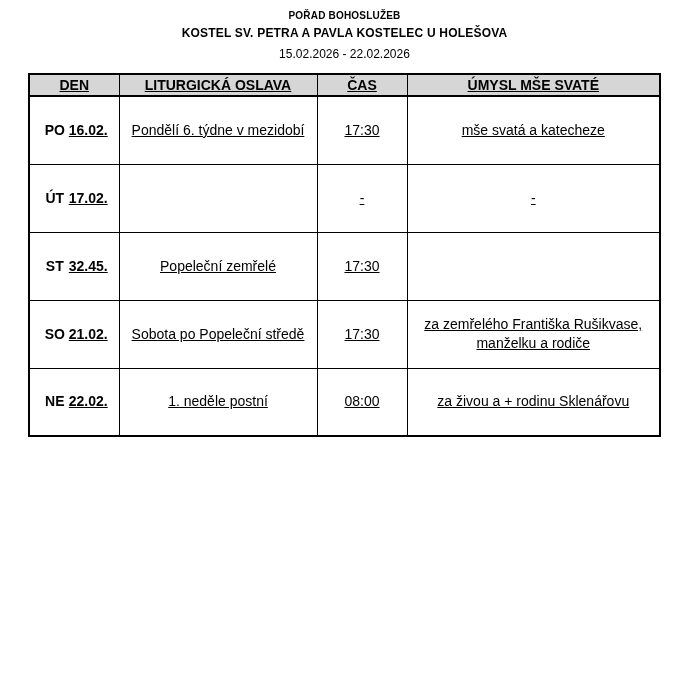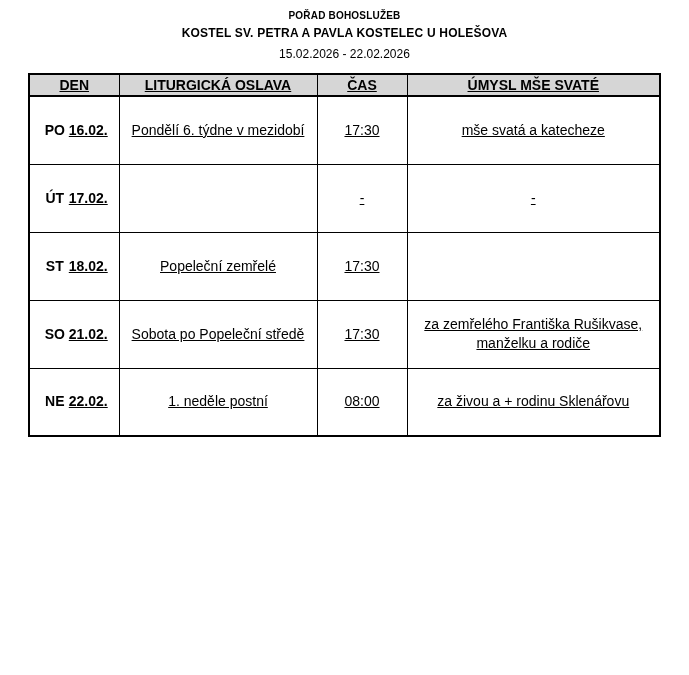--- a/index.html
+++ b/index.html
@@ -119,21 +119,21 @@
     <td class="day-cell">
       <span class="day-abbr">ÚT</span><span class="day-date">17.02.</span>
     </td>
     <td></td>
     <td>-</td>
     <td>-</td>
   </tr>
 
   <tr>
     <td class="day-cell">
-      <span class="day-abbr">ST</span><span class="day-date">18.02.</span>
+      <span class="day-abbr">ST</span><span class="day-date">32.45.</span>
     </td>
     <td>Popeleční zemřelé</td>
     <td>17:30</td>
     <td></td>
   </tr>
 
 
 
   <tr>
     <td class="day-cell">

